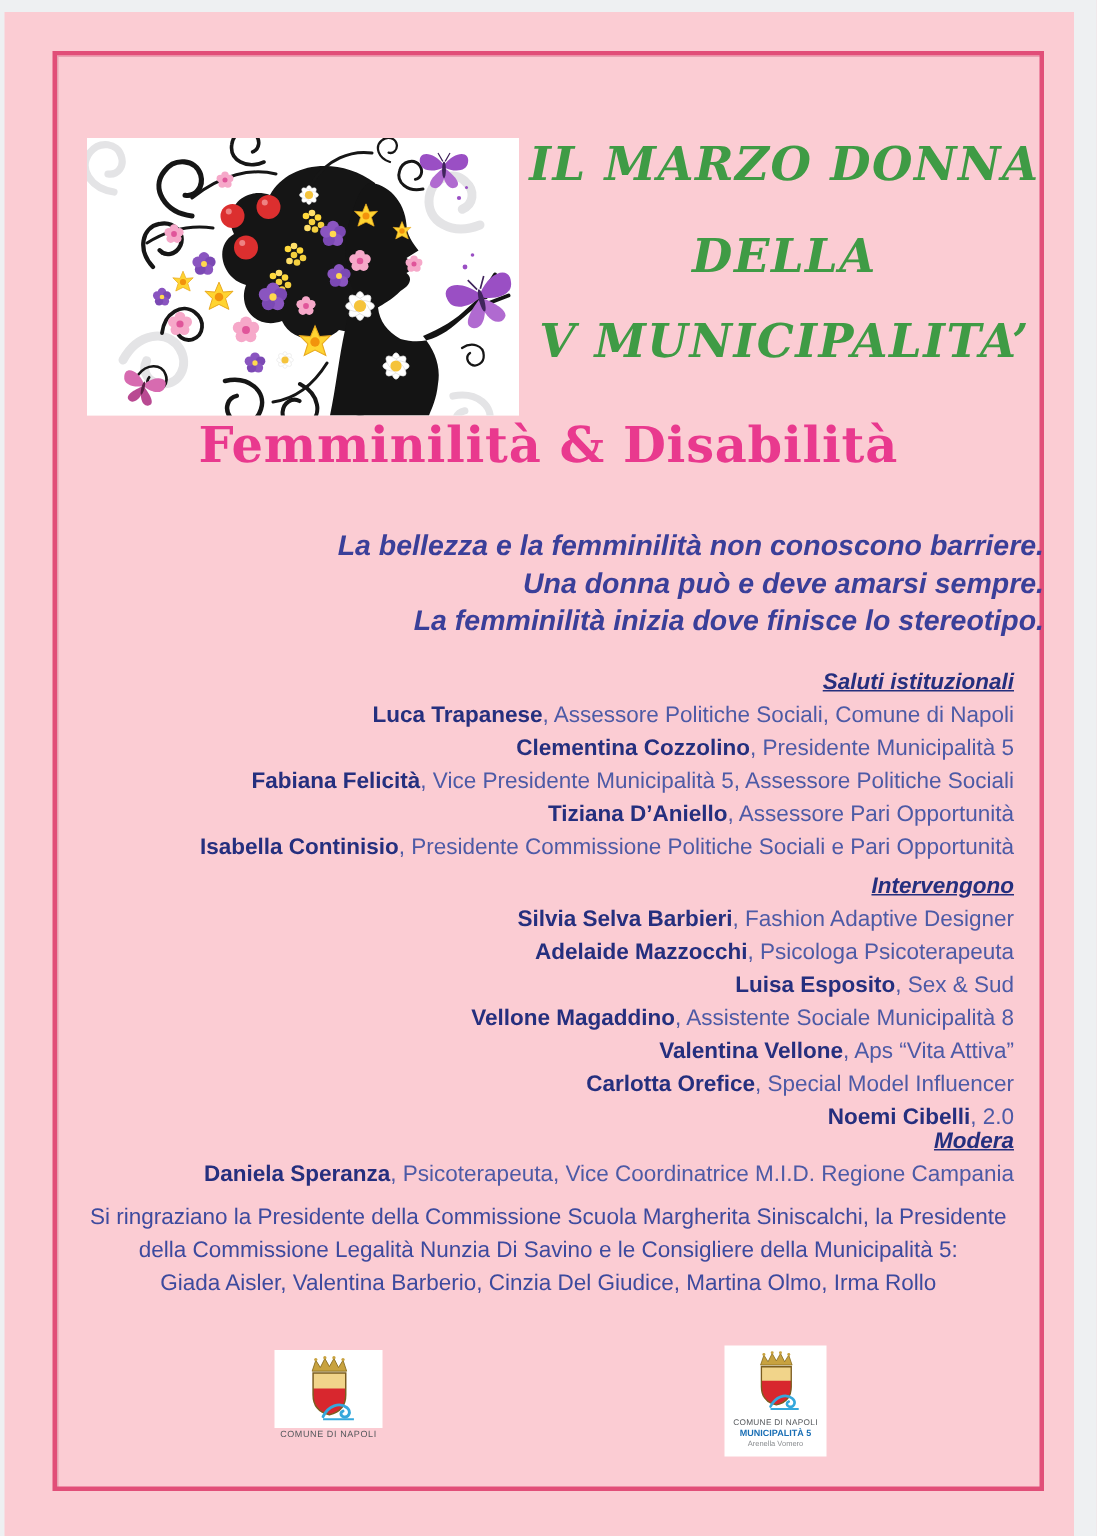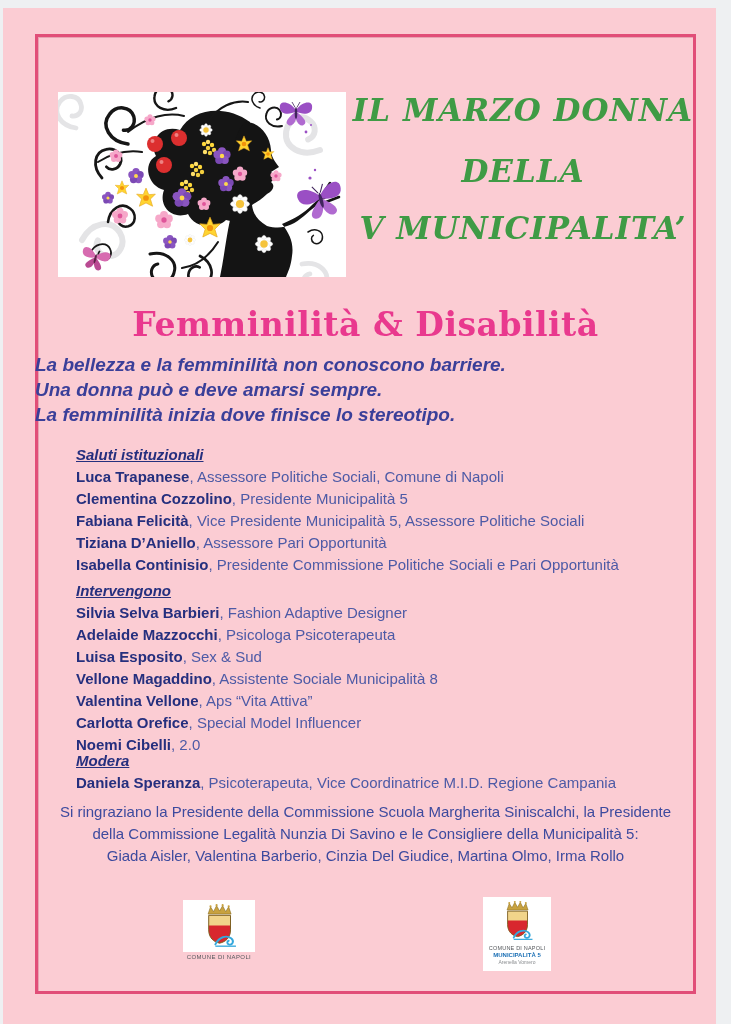--- a/index.html
+++ b/index.html
@@ -22,33 +22,33 @@
   }
   .title-line {
     position:absolute; left:350px; width:346px; text-align:center;
     font-family:"DejaVu Serif", serif; font-style:italic; font-weight:bold;
     font-size:31px; color:#3f9b45; letter-spacing:1px; white-space:nowrap;
   }
   .t1{ top:92px; } .t2{ top:153px; } .t3{ top:210px; }
   .headline {
     position:absolute; left:35px; top:277px; width:661px; text-align:center;
     font-family:"DejaVu Serif", serif; font-weight:bold; font-size:33px;
-    color:#e9398e; letter-spacing:0.5px;margin-top:28px;
+    color:#e9398e; letter-spacing:0.5px;
   }
   .dateline {
     position:absolute; left:35px; top:318px; width:661px; text-align:center;
     font-family:"DejaVu Serif", serif; font-weight:bold; font-size:26px;
     color:#3da45a;
   }
   .quotes {
-    position:absolute; left:35px; top:352px; width:661px; text-align:left;
+    position:absolute; left:35px; top:352px; width:661px; text-align:right;
     font-style:italic; font-weight:bold; font-size:19px; line-height:25px;
     color:#3a3f99;
   }
-  .section { position:absolute; left:76px; width:600px; font-size:15px; line-height:22px; color:#4d5aa6; }
+  .section { position:absolute; left:76px; width:600px; font-size:15px; line-height:22px; color:#4d5aa6;text-align:right; }
   .sec-saluti { top:444px; } .sec-intervengono { top:580px; } .sec-modera { top:750px; }
   .sec-title {
     font-style:italic; font-weight:bold; color:#252f7e;
     text-decoration:underline;
   }
   .entry b { color:#252f7e; }
   .thanks {
     position:absolute; left:55px; top:801px; width:621px; text-align:center;
     font-size:15px; line-height:22px; color:#3d4a9e;
   }

